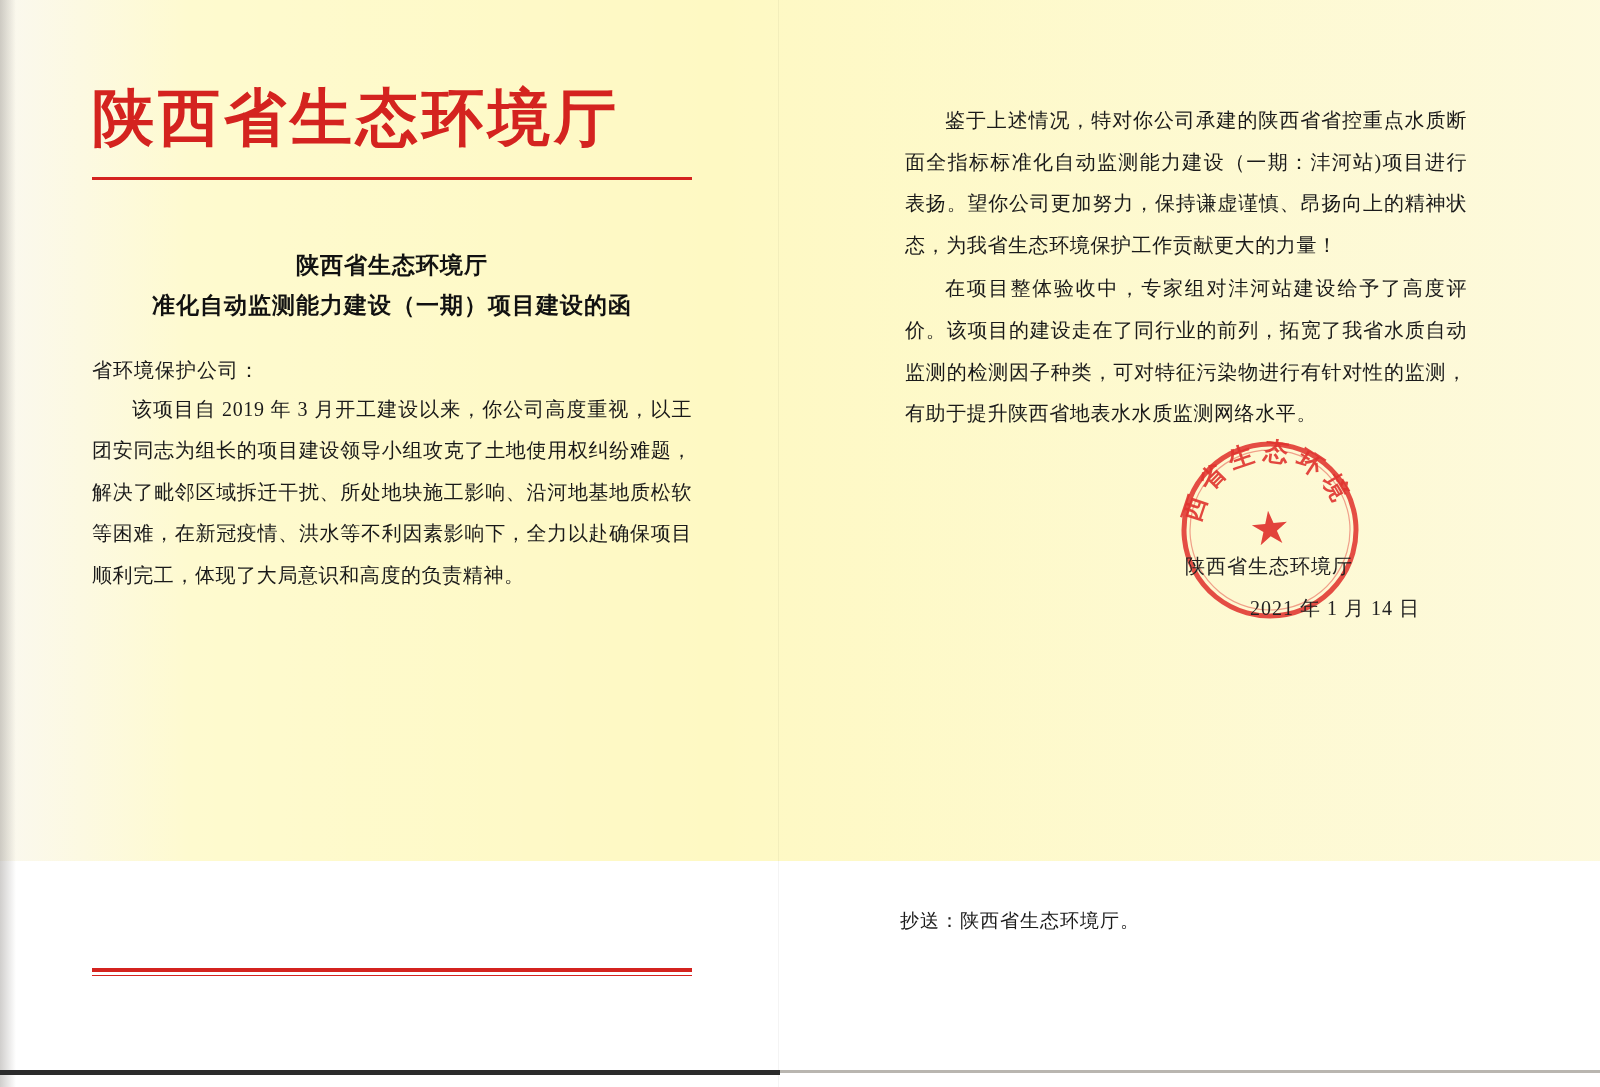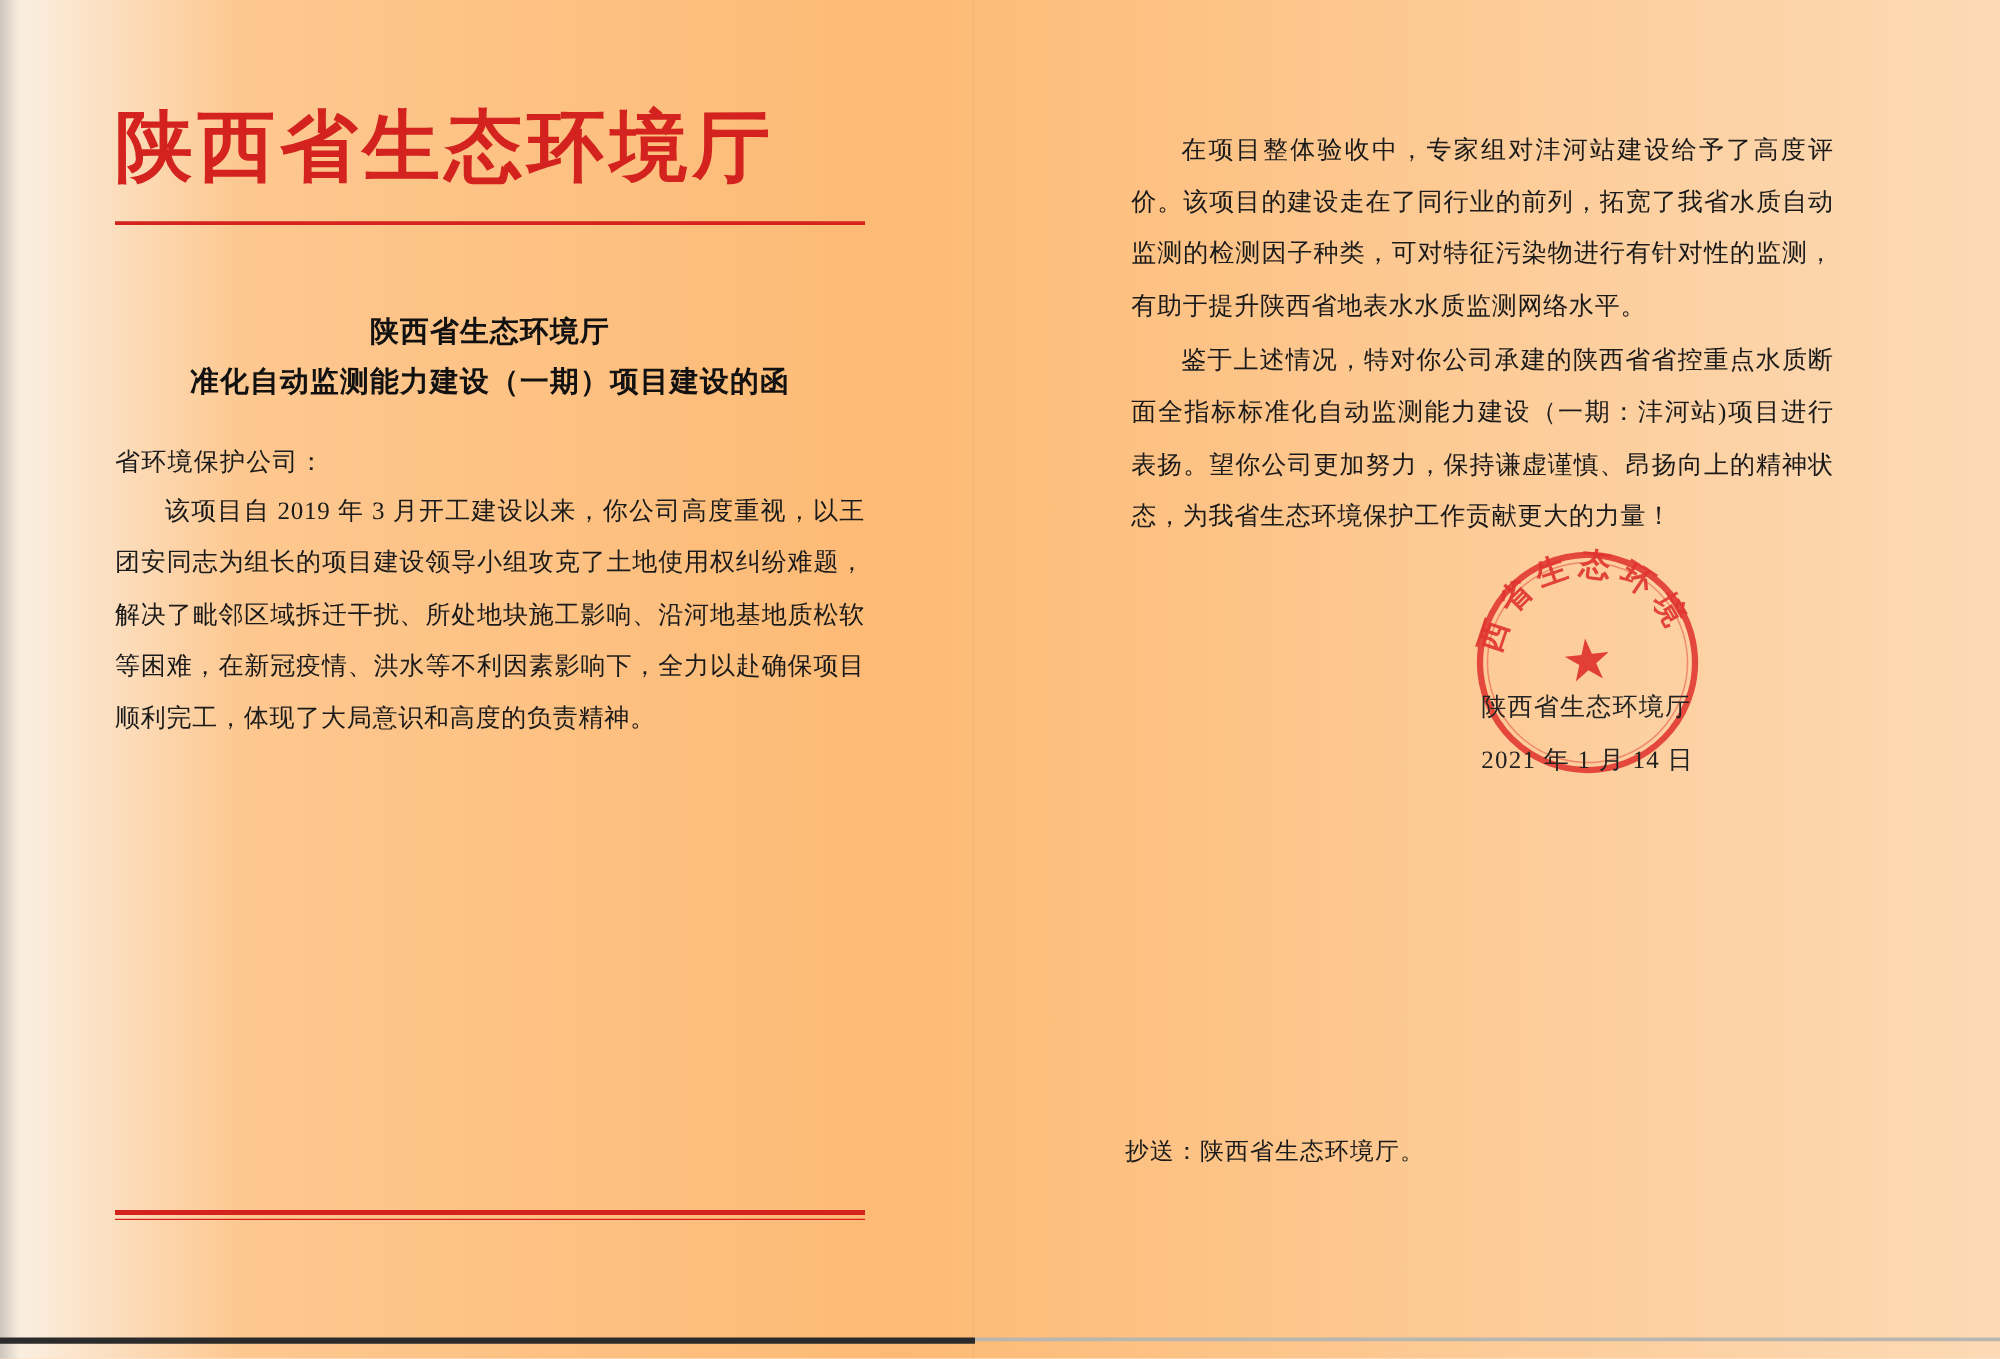--- a/index.html
+++ b/index.html
@@ -12,22 +12,22 @@
     height: 1087px;
     font-family: "Liberation Serif", serif;
     color: #1a1a1a;
     position: relative;
     overflow: hidden;
   }
   .page {
     position: absolute;
     left: 0; top: 0;
     width: 1600px;
-    height: 1087px;
-    background: #fdba74;
+    height: 861px;
+    background: #fef9c3;
   }
   
   .scan-tint {
     position: absolute;
     inset: 0;
     background: linear-gradient(90deg, rgba(250,248,244,0.9) 0%, rgba(255,255,255,0.2) 12%, rgba(255,255,255,0) 45%, rgba(252,250,246,0.5) 100%);
     pointer-events: none;
   }
   .fold-line {
     position: absolute;
@@ -134,21 +134,21 @@
     position: absolute;
     left: 1185px;
     top: 545px;
     width: 300px;
     font-size: 20px;
     letter-spacing: 1px;
     line-height: 2.1;
     color: #2a2a2a;
   }
   .sign-org { color: #222; }
-  .sign-date { color: #222; }
+  .sign-date { color: #222; text-align: center; }
 
   .cc-line {
     position: absolute;
     left: 900px;
     top: 908px;
     font-size: 19px;
     letter-spacing: 1px;
     color: #1a1a1a;
   }
 
@@ -200,23 +200,23 @@
 
     <p class="para">该项目自 2019 年 3 月开工建设以来，你公司高度重视，以王团安同志为组长的项目建设领导小组攻克了土地使用权纠纷难题，解决了毗邻区域拆迁干扰、所处地块施工影响、沿河地基地质松软等困难，在新冠疫情、洪水等不利因素影响下，全力以赴确保项目顺利完工，体现了大局意识和高度的负责精神。</p>
   </div>
 
   <div class="footer-rule-wrap">
     <div class="footer-rule-thick"></div>
     <div class="footer-rule-thin"></div>
   </div>
 
   <div class="col-right">
+    <p class="para">鉴于上述情况，特对你公司承建的陕西省省控重点水质断面全指标标准化自动监测能力建设（一期：沣河站)项目进行表扬。望你公司更加努力，保持谦虚谨慎、昂扬向上的精神状态，为我省生态环境保护工作贡献更大的力量！</p>
+
     <p class="para">在项目整体验收中，专家组对沣河站建设给予了高度评价。该项目的建设走在了同行业的前列，拓宽了我省水质自动监测的检测因子种类，可对特征污染物进行有针对性的监测，有助于提升陕西省地表水水质监测网络水平。</p>
-
-    <p class="para">鉴于上述情况，特对你公司承建的陕西省省控重点水质断面全指标标准化自动监测能力建设（一期：沣河站)项目进行表扬。望你公司更加努力，保持谦虚谨慎、昂扬向上的精神状态，为我省生态环境保护工作贡献更大的力量！</p>
   </div>
 
   <div class="seal">
     <svg width="196" height="196" viewBox="0 0 196 196" xmlns="http://www.w3.org/2000/svg">
       <defs>
         <path id="sealArc" d="M 28,98 A 70,70 0 1 1 168,98" fill="none"></path>
         <path id="sealArcBottom" d="M 32,98 A 66,66 0 0 0 164,98" fill="none"></path>
       </defs>
       <g transform="rotate(-6 98 98)">
         <circle cx="98" cy="98" r="86" fill="none" stroke="#e0342f" stroke-width="5" opacity="0.88"></circle>

